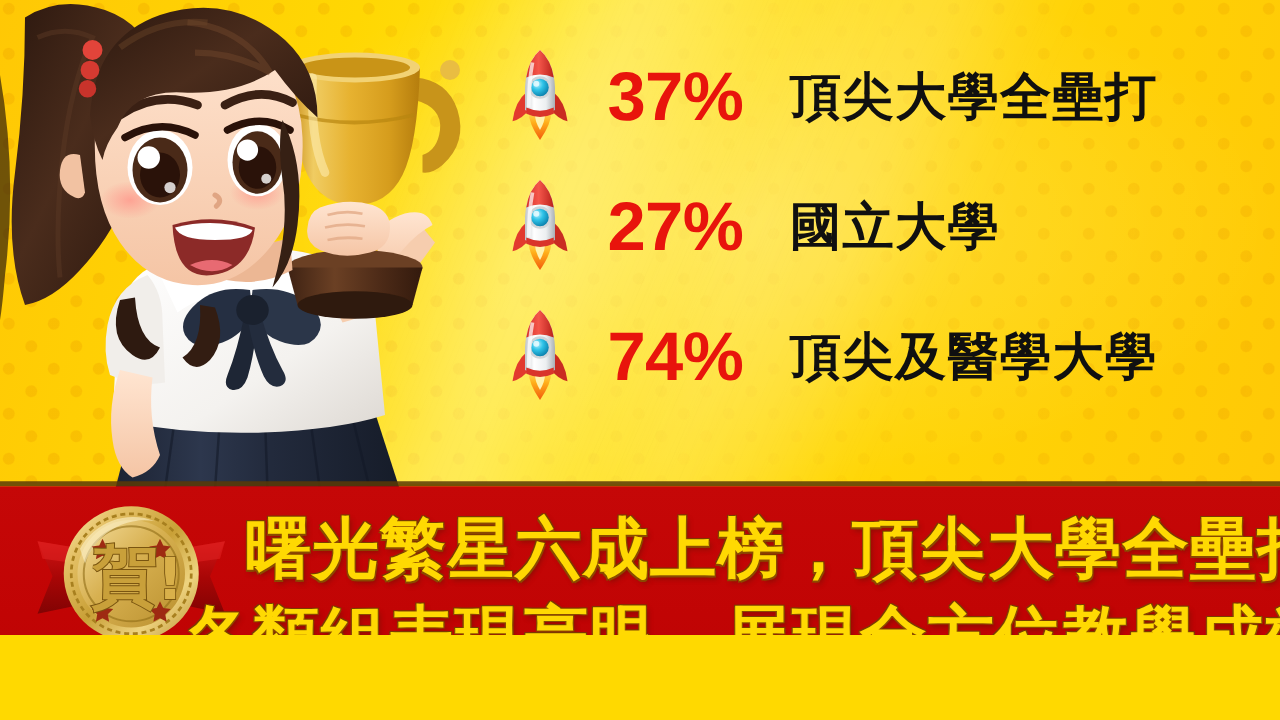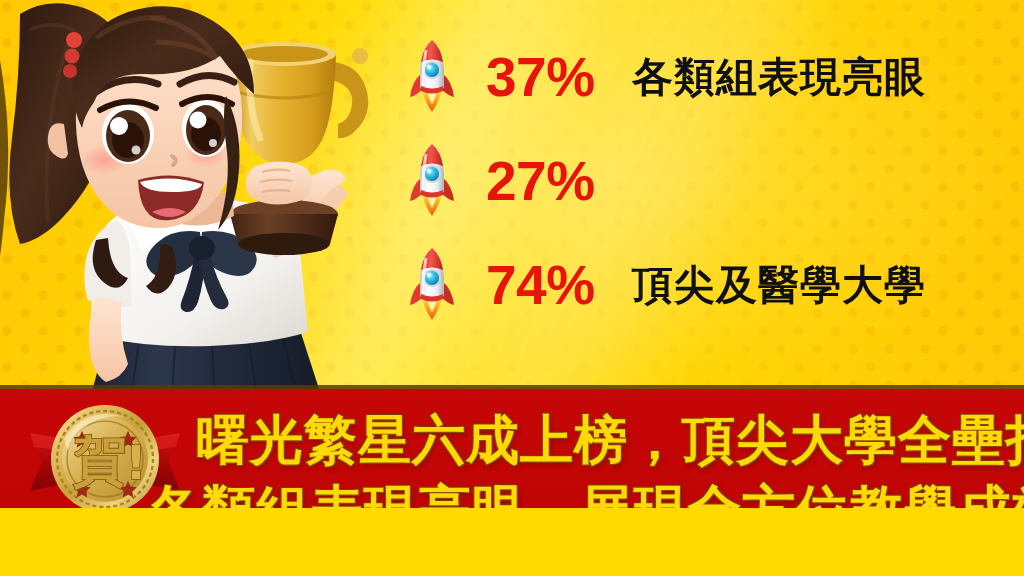--- a/index.html
+++ b/index.html
@@ -382,38 +382,39 @@
         <path d="M38 35 q10 8 12 24 q-8 -2 -14 -10 Z" fill="#c92c22"></path>
         <path d="M28 2 q11 10 12 30 l0 18 q-12 6 -24 0 l0 -18 q1 -20 12 -30 Z" fill="url(#rkBody1)"></path>
         <path d="M28 2 q9 8 11 22 q-11 -5 -22 0 q2 -14 11 -22 Z" fill="url(#rkNose1)"></path>
         <circle cx="28" cy="32" r="9" fill="#cfd4d8"></circle>
         <circle cx="28" cy="32" r="7" fill="url(#rkWin1)"></circle>
         <circle cx="25" cy="29" r="2.4" fill="#e9fbff" opacity=".85"></circle>
         <path d="M17 48 q11 5 22 0 l0 5 q-11 5 -22 0 Z" fill="#d9352b"></path>
         <path d="M22 12 q-3 16 -3 36" stroke="#ffffff" stroke-width="3" fill="none" opacity=".7"></path>
       </svg>
       <div class="pct">37%</div>
-      <div class="stat-label">各類組表現亮眼</div>
+      <div class="stat-label">頂尖大學全壘打</div>
     </div>
 
     <div class="stat-row">
       <svg class="rocket" viewBox="0 0 56 78" aria-hidden="true">
         <path d="M28 74 q-9 -13 -9 -22 q9 -6 18 0 q0 9 -9 22 Z" fill="url(#rkFlame1)"></path>
         <path d="M28 66 q-4 -7 -4 -12 q4 -3 8 0 q0 5 -4 12 Z" fill="#fff3ad"></path>
         <path d="M18 35 q-10 8 -12 24 q8 -2 14 -10 Z" fill="#e23a2e"></path>
         <path d="M38 35 q10 8 12 24 q-8 -2 -14 -10 Z" fill="#c92c22"></path>
         <path d="M28 2 q11 10 12 30 l0 18 q-12 6 -24 0 l0 -18 q1 -20 12 -30 Z" fill="url(#rkBody1)"></path>
         <path d="M28 2 q9 8 11 22 q-11 -5 -22 0 q2 -14 11 -22 Z" fill="url(#rkNose1)"></path>
         <circle cx="28" cy="32" r="9" fill="#cfd4d8"></circle>
         <circle cx="28" cy="32" r="7" fill="url(#rkWin1)"></circle>
         <circle cx="25" cy="29" r="2.4" fill="#e9fbff" opacity=".85"></circle>
         <path d="M17 48 q11 5 22 0 l0 5 q-11 5 -22 0 Z" fill="#d9352b"></path>
         <path d="M22 12 q-3 16 -3 36" stroke="#ffffff" stroke-width="3" fill="none" opacity=".7"></path>
       </svg>
       <div class="pct">27%</div>
+      <div class="stat-label">國立大學</div>
     </div>
 
     <div class="stat-row">
       <svg class="rocket" viewBox="0 0 56 78" aria-hidden="true">
         <path d="M28 74 q-9 -13 -9 -22 q9 -6 18 0 q0 9 -9 22 Z" fill="url(#rkFlame1)"></path>
         <path d="M28 66 q-4 -7 -4 -12 q4 -3 8 0 q0 5 -4 12 Z" fill="#fff3ad"></path>
         <path d="M18 35 q-10 8 -12 24 q8 -2 14 -10 Z" fill="#e23a2e"></path>
         <path d="M38 35 q10 8 12 24 q-8 -2 -14 -10 Z" fill="#c92c22"></path>
         <path d="M28 2 q11 10 12 30 l0 18 q-12 6 -24 0 l0 -18 q1 -20 12 -30 Z" fill="url(#rkBody1)"></path>
         <path d="M28 2 q9 8 11 22 q-11 -5 -22 0 q2 -14 11 -22 Z" fill="url(#rkNose1)"></path>

